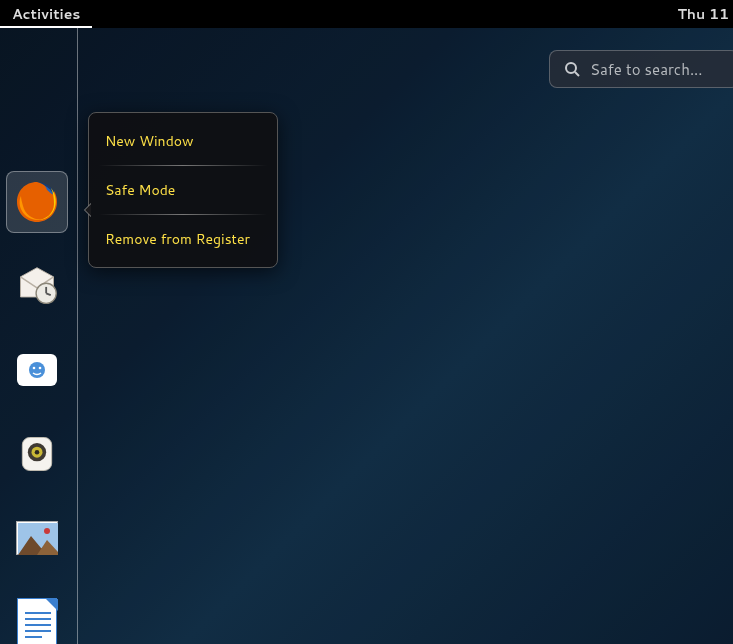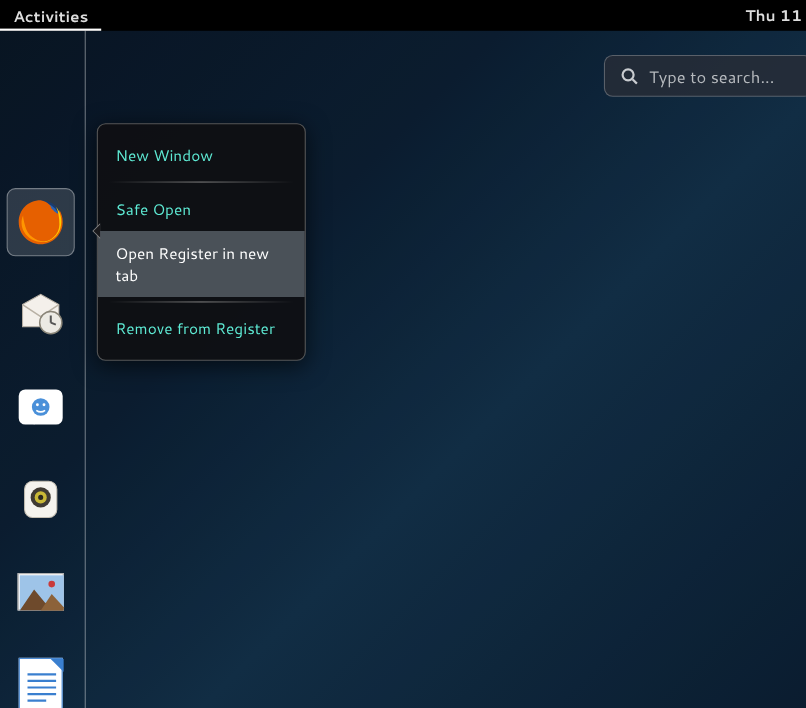--- a/index.html
+++ b/index.html
@@ -20,21 +20,21 @@
       align-items: center;
       font-size: 14px;
       font-weight: bold;
       color: #ddd;
     }
     .activities {
       padding: 4px 12px 1px;
       border-bottom: 2px solid #fff;
       height: 100%;
       display: flex;
-      align-items: center;
+      align-items: flex-start;
     }
     .clock {
       padding: 0 4px;
     }
     .desktop-darken {
       position: absolute;
       top: 28px;
       left: 0;
       right: 0;
       bottom: 0;
@@ -116,21 +116,21 @@
     .context-menu::after {
       content: "";
       position: absolute;
       left: -10px;
       top: 91px;
       border: 6px solid transparent;
       border-right-color: rgba(15,15,18,0.92);
     }
     .menu-item {
       padding: 10px 16px;
-      color: #5eead4;
+      color: #fde047;
     }
     .menu-item.highlighted {
       background: #4a5158;
       color: #fff;
     }
     .menu-sep {
       height: 1px;
       background: linear-gradient(to right, transparent, #777, transparent);
       margin: 4px 10px;
     }
@@ -172,21 +172,21 @@
   </div>
 </div>
 
 <div class="desktop-darken"></div>
 
 <div class="search-box">
   <svg width="16" height="16" viewBox="0 0 16 16">
     <circle cx="7" cy="7" r="5" fill="none" stroke="#c9ccd0" stroke-width="2"></circle>
     <line x1="11" y1="11" x2="15" y2="15" stroke="#c9ccd0" stroke-width="2"></line>
   </svg>
-  <span>Type to search...</span>
+  <span>Safe to search...</span>
 </div>
 
 <div class="dash-area">
   <div class="dash-inner">
 
     <div class="dash-item selected">
       <div class="app-icon">
         <svg viewBox="0 0 48 48" width="48" height="48">
           <circle cx="24" cy="24" r="20" fill="#1a3c6e"></circle>
           <circle cx="24" cy="24" r="18" fill="#2962b5"></circle>
@@ -263,22 +263,19 @@
 
   </div>
 </div>
 
 <div class="context-menu">
   <div class="menu-item">
     <span>New Window</span>
   </div>
   <div class="menu-sep"></div>
   <div class="menu-item">
-    <span>Safe Open</span>
-  </div>
-  <div class="menu-item highlighted">
-    <span>Open Register in new tab</span>
+    <span>Safe Mode</span>
   </div>
   <div class="menu-sep"></div>
   <div class="menu-item">
     <span>Remove from Register</span>
   </div>
 </div>
 
 </body></html>

